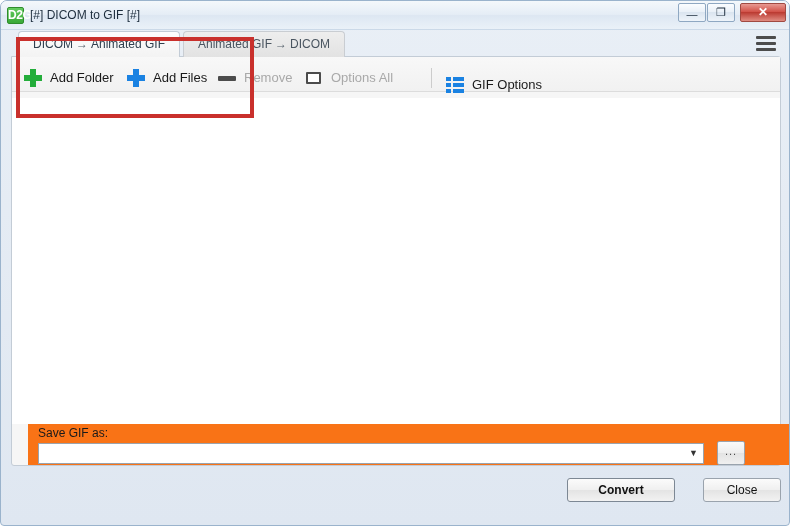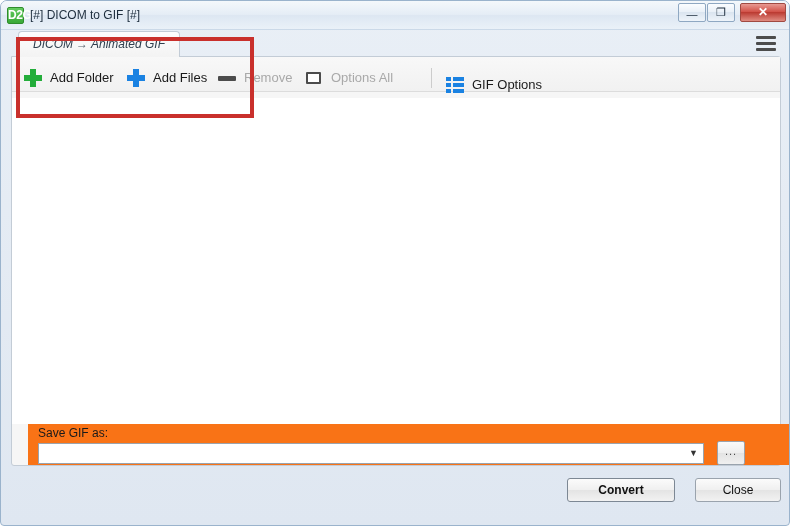--- a/index.html
+++ b/index.html
@@ -102,21 +102,20 @@
     height: 26px;
     box-sizing: border-box;
     border: 1px solid #b8c4d1;
     border-bottom: none;
     border-radius: 4px 4px 0 0;
     font-size: 12px;
     color: #30404f;
     padding: 0 14px;
     line-height: 25px;
     white-space: nowrap;
-    font-style: italic;
   }
   #tab-dicom-to-gif {
     left: 7px;
     background: linear-gradient(180deg, #fdfdfd 0%, #f3f3f3 100%);
     border-color: #c3ccd6;
     z-index: 3;
   }
   #tab-gif-to-dicom {
     left: 172px;
     background: linear-gradient(180deg, #eeeeee 0%, #e2e2e2 100%);
@@ -356,21 +355,21 @@
     cursor: pointer;
   }
   #convert-button {
     right: 116px;
     width: 108px;
     font-weight: bold;
     border-color: #7d8894;
   }
   #close-button {
     right: 10px;
-    width: 86px;
+    width: 78px;
   }
 
   
   #annotation-rect {
     position: absolute;
     left: 15px; top: 36px;
     width: 238px;
     height: 81px;
     border: 4px solid #c9302c;
     box-sizing: border-box;
@@ -394,20 +393,23 @@
       <span class="glyph">❐</span>
     </div>
     <div class="win-btn" id="btn-close">
       <span class="glyph">✕</span>
     </div>
   </div>
 
   <div id="tab-strip">
     <div class="tab" id="tab-dicom-to-gif">
       <span>DICOM</span><span class="arrow-glyph">→</span><span>Animated GIF</span>
+    </div>
+    <div class="tab" id="tab-gif-to-dicom">
+      <span>Animated GIF</span><span class="arrow-glyph">→</span><span>DICOM</span>
     </div>
   </div>
 
   <div id="hamburger-menu">
     <span></span>
     <span></span>
     <span></span>
   </div>
 
   <div id="panel">

